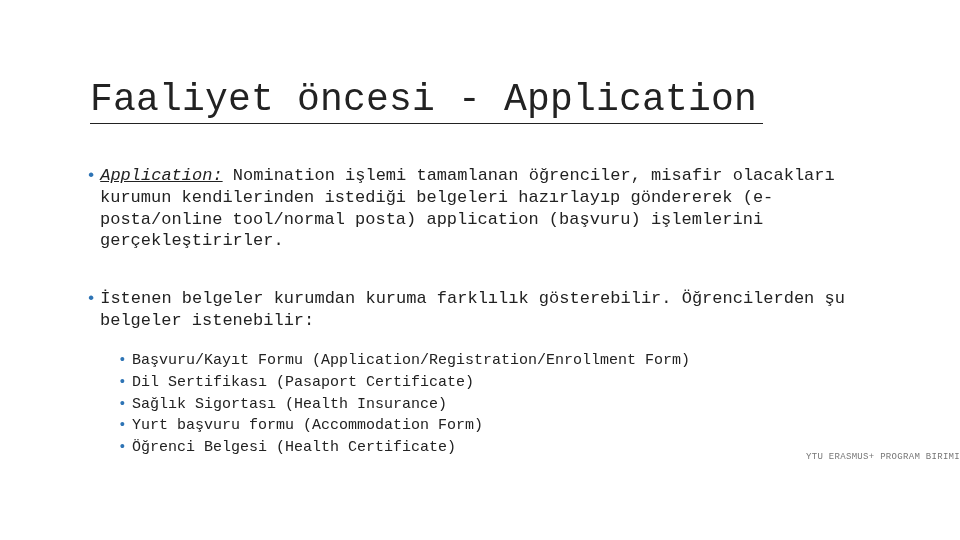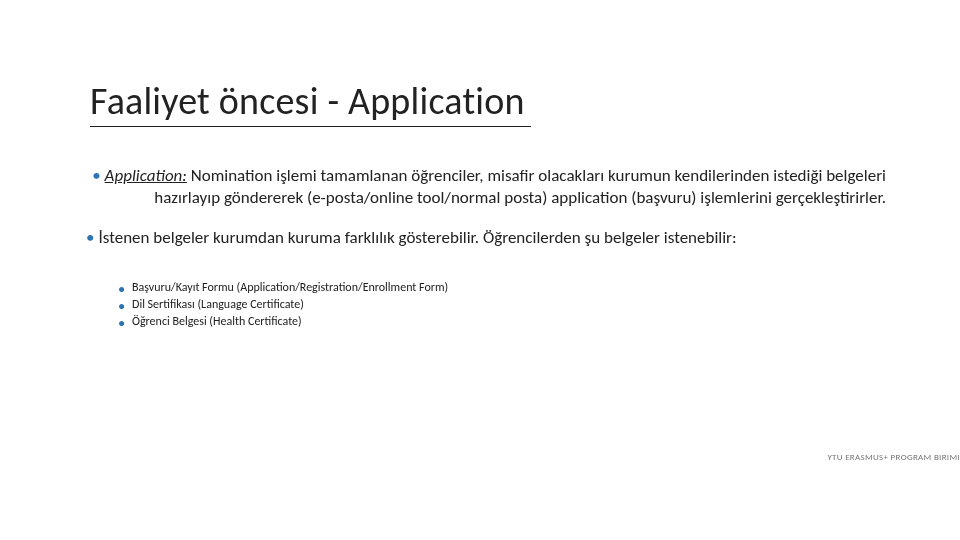--- a/index.html
+++ b/index.html
@@ -1,17 +1,17 @@
 <!DOCTYPE html>
 <html><head>
 <meta charset="utf-8">
 <style>
   * { margin: 0; padding: 0; box-sizing: border-box; }
   html, body { width: 960px; height: 540px; font-family: Calibri, "Segoe UI", Arial, sans-serif; background: #fff; color: #222; }
-  .slide { position: relative; width: 960px; height: 484px; }
+  .slide { position: relative; width: 960px; height: 484px; font-family: Liberation Mono, monospace; }
   .title {
     position: absolute;
     left: 90px;
     top: 78px;
     font-size: 38px;
     font-weight: 400;
     color: #222;
     border-bottom: 1.5px solid #222;
     padding-bottom: 2px;
     padding-right: 6px;
@@ -20,45 +20,44 @@
   .body {
     position: absolute;
     left: 86px;
     top: 165px;
     width: 800px;
   }
   .p1 {
     font-size: 17px;
     line-height: 1.28;
     color: #222;
-    margin-bottom: 18px;
-    text-align: right;
+    margin-bottom: 36px;
   }
   .bullet-accent {
     color: #2e74b5;
     font-size: 17px;
     margin-right: 4px;
   }
   .em-underline {
     font-style: italic;
     text-decoration: underline;
   }
   .p1-hang { padding-left: 14px; text-indent: -14px; }
   .p2 {
     font-size: 17px;
     line-height: 1.3;
     color: #222;
-    margin-bottom: 30px;
+    margin-bottom: 18px;
     padding-left: 14px;
     text-indent: -14px;
   }
   .sublist {
     list-style: none;
     padding-left: 46px;
-    font-size: 12px;
+    font-size: 15px;
     color: #222;
   }
   .sublist li {
     line-height: 1.45;
     position: relative;
   }
   .sublist li::before {
     content: "•";
     color: #2e74b5;
     position: absolute;
@@ -87,21 +86,23 @@
     <div class="p1 p1-hang">
       <span class="bullet-accent">•</span><span class="em-underline">Application:</span><span> Nomination işlemi tamamlanan öğrenciler, misafir olacakları kurumun kendilerinden istediği belgeleri hazırlayıp göndererek (e-posta/online tool/normal posta) application (başvuru) işlemlerini gerçekleştirirler.</span>
     </div>
 
     <div class="p2">
       <span class="bullet-accent">•</span><span>İstenen belgeler kurumdan kuruma farklılık gösterebilir. Öğrencilerden şu belgeler istenebilir:</span>
     </div>
 
     <ul class="sublist">
       <li>Başvuru/Kayıt Formu (Application/Registration/Enrollment Form)</li>
-      <li>Dil Sertifikası (Language Certificate)</li>
+      <li>Dil Sertifikası (Pasaport Certificate)</li>
+      <li>Sağlık Sigortası (Health Insurance)</li>
+      <li>Yurt başvuru formu (Accommodation Form)</li>
       <li>Öğrenci Belgesi (Health Certificate)</li>
     </ul>
 
   </div>
 
   <div class="footer">YTU ERASMUS+ PROGRAM BIRIMI</div>
 
 </div>
 
 </body></html>

